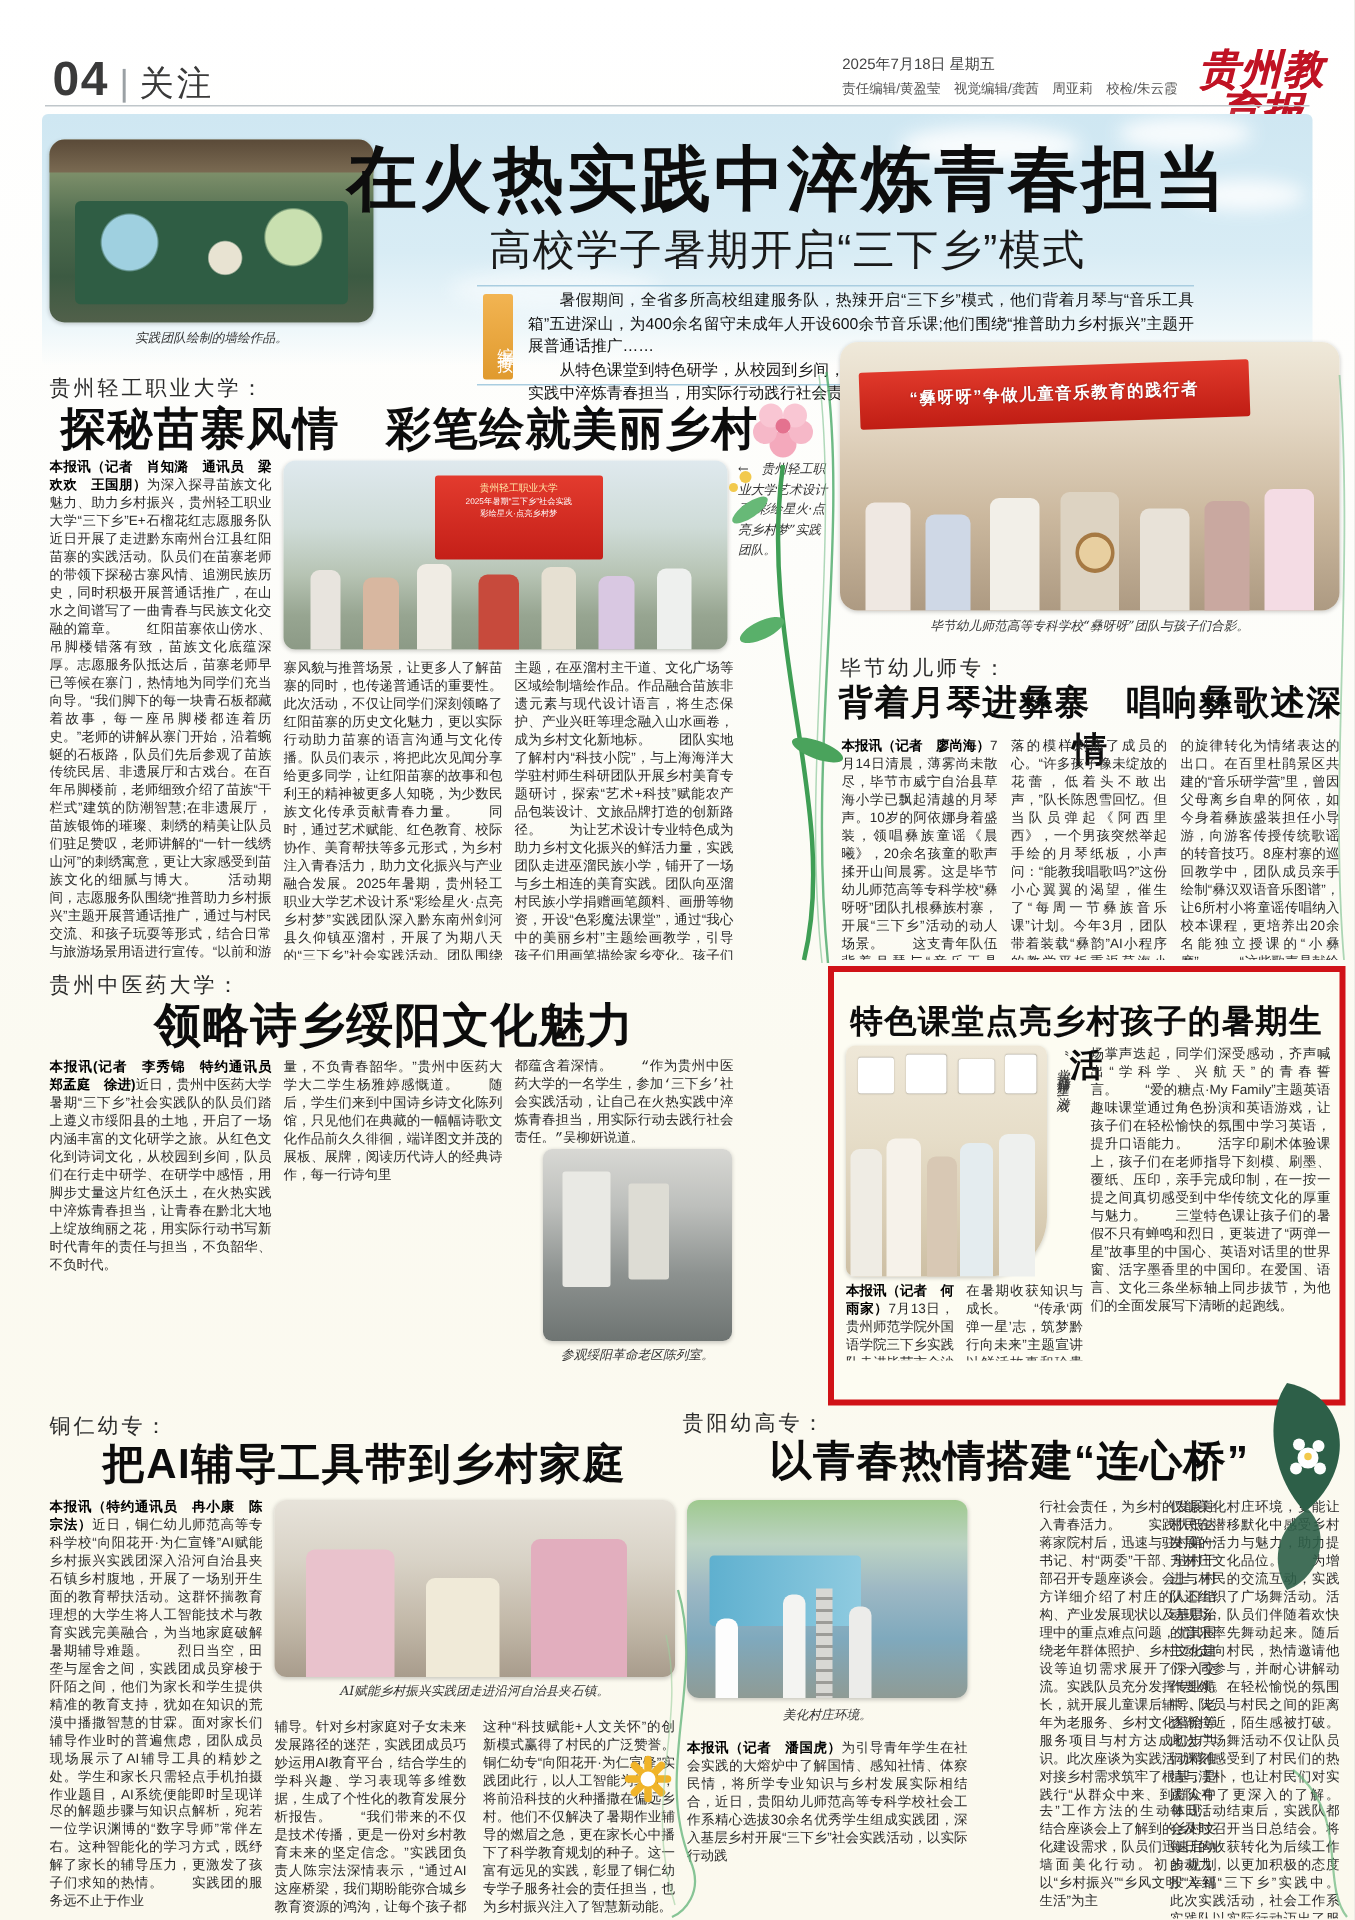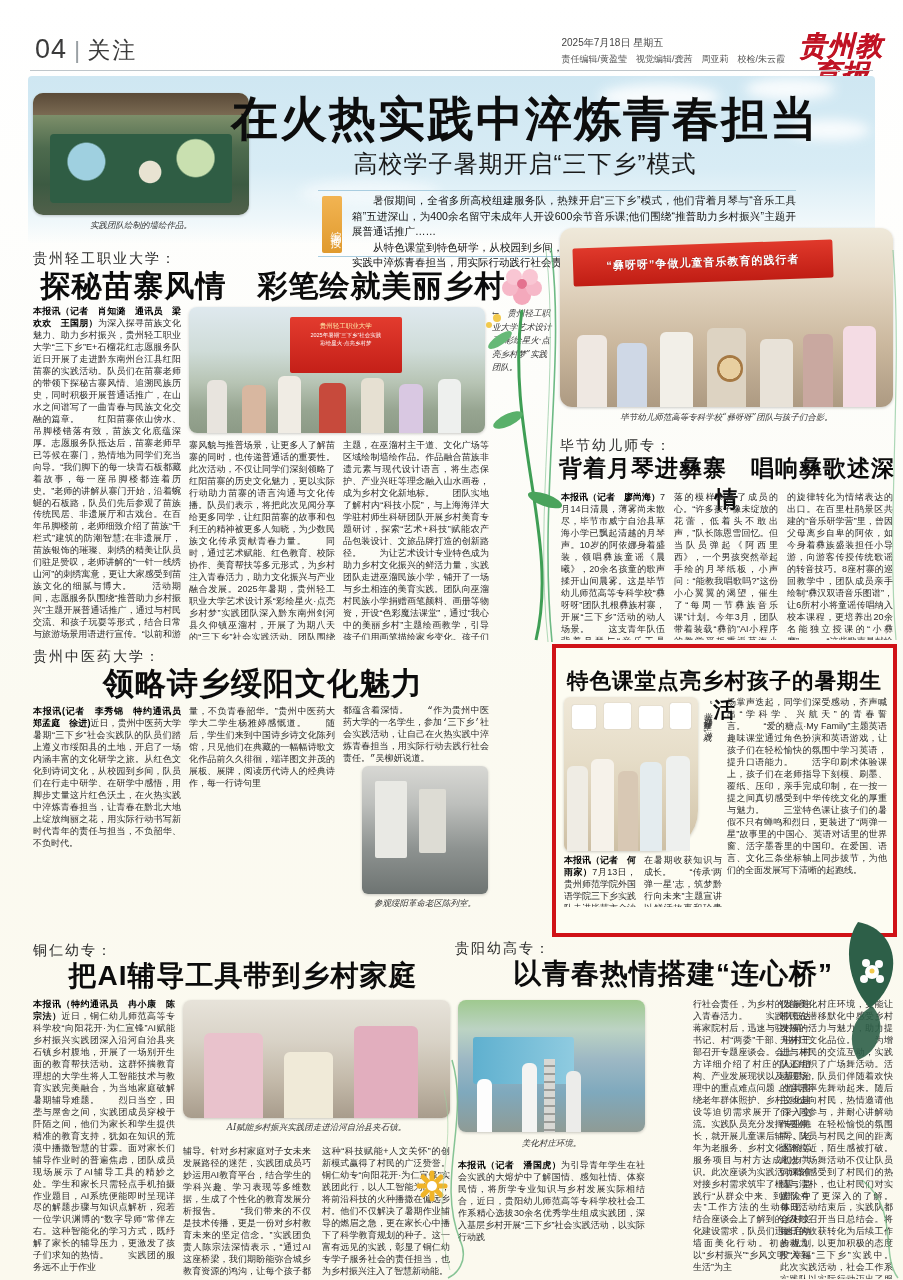--- a/index.html
+++ b/index.html
@@ -2,21 +2,21 @@
 <html><head>
 <meta charset="utf-8">
 <style>
   html,body{margin:0;padding:0;background:#e8e8e4;}
   .page{position:relative;width:903px;height:1280px;margin:0 auto;overflow:hidden;
     background:linear-gradient(180deg,#ffffff 0%,#fdfdfa 30%,#fbfaf1 55%,#fbf9ee 100%);
     font-family:"Liberation Sans","DejaVu Sans",sans-serif;color:#222;}
   .abs{position:absolute;}
   
   .hdr-rule{position:absolute;left:30px;right:30px;top:70px;border-top:1px solid #bfc6ca;}
-  .pagenum{font-size:27px;font-weight:normal;color:#3a3a3a;letter-spacing:1px;}
+  .pagenum{font-size:32px;font-weight:bold;color:#3a3a3a;letter-spacing:1px;}
   .pipe{color:#9aa0a4;font-weight:normal;font-size:24px;padding:0 7px;}
   .sect{font-size:23px;color:#3a3a3a;letter-spacing:2px;}
   .hdr-right{position:absolute;top:36px;right:118px;text-align:left;}
   .hdr-date{font-size:10px;color:#444;}
   .hdr-editors{font-size:9px;color:#555;margin-top:3px;}
   .masthead{position:absolute;top:32px;right:8px;width:108px;font-family:Liberation Serif, serif;
     font-style:italic;font-weight:bold;font-size:27px;line-height:1.05;color:#c01324;
     text-shadow:0.5px 0 #c01324;letter-spacing:1px;text-align:center;}
   
   .sky{position:absolute;left:28px;top:76px;width:847px;height:168px;border-radius:4px;
@@ -29,21 +29,21 @@
   .lead-photo .roof{position:absolute;left:0;top:0;width:100%;height:22px;background:linear-gradient(180deg,#5a4a38,#7a6a52);border-radius:10px 10px 0 0;}
   .lead-photo .mural{position:absolute;left:8%;top:34%;width:84%;height:56%;background:
      radial-gradient(circle at 20% 40%,#9fd0e0 0 12%,transparent 13%),
      radial-gradient(circle at 55% 55%,#e8e3d2 0 10%,transparent 11%),
      radial-gradient(circle at 80% 35%,#c9e0b0 0 12%,transparent 13%),#2f5d44;border-radius:4px;}
   .lead-cap{position:absolute;left:33px;top:220px;width:216px;text-align:center;
     font-family:"DejaVu Serif",serif;font-style:italic;font-size:8.5px;color:#333;}
   .lead-hl{position:absolute;left:195px;top:88px;width:660px;text-align:center;
     font-size:47px;font-weight:900;letter-spacing:2px;color:#0d0d0d;}
   .lead-sub{position:absolute;left:195px;top:148px;width:660px;text-align:center;
-    font-size:24px;color:#1a1a1a;letter-spacing:1px;}
+    font-size:28px;color:#1a1a1a;letter-spacing:1px;}
   .note-line-t{position:absolute;left:318px;top:190px;width:478px;border-top:1px solid #a9cde0;}
   .note-line-b{position:absolute;left:318px;top:256px;width:478px;border-top:1px solid #a9cde0;}
   .note-label{position:absolute;left:322px;top:196px;width:20px;height:54px;background:linear-gradient(180deg,#f2b452,#e09a2e);
     color:#fff;font-size:11px;line-height:1.25;text-align:center;padding-top:3px;border-radius:2px;
     writing-mode:vertical-rl;letter-spacing:3px;}
   .note-text{position:absolute;left:352px;top:193px;width:444px;font-size:10.5px;line-height:1.48;text-align:justify;color:#111;}
   .note-text p{margin:0;text-indent:2em;}
   
   .kicker{position:absolute;text-align:left;font-size:14px;color:#2b2b2b;letter-spacing:2px;}
   .hl{position:absolute;text-align:center;font-weight:900;color:#0c0c0c;letter-spacing:1px;}

